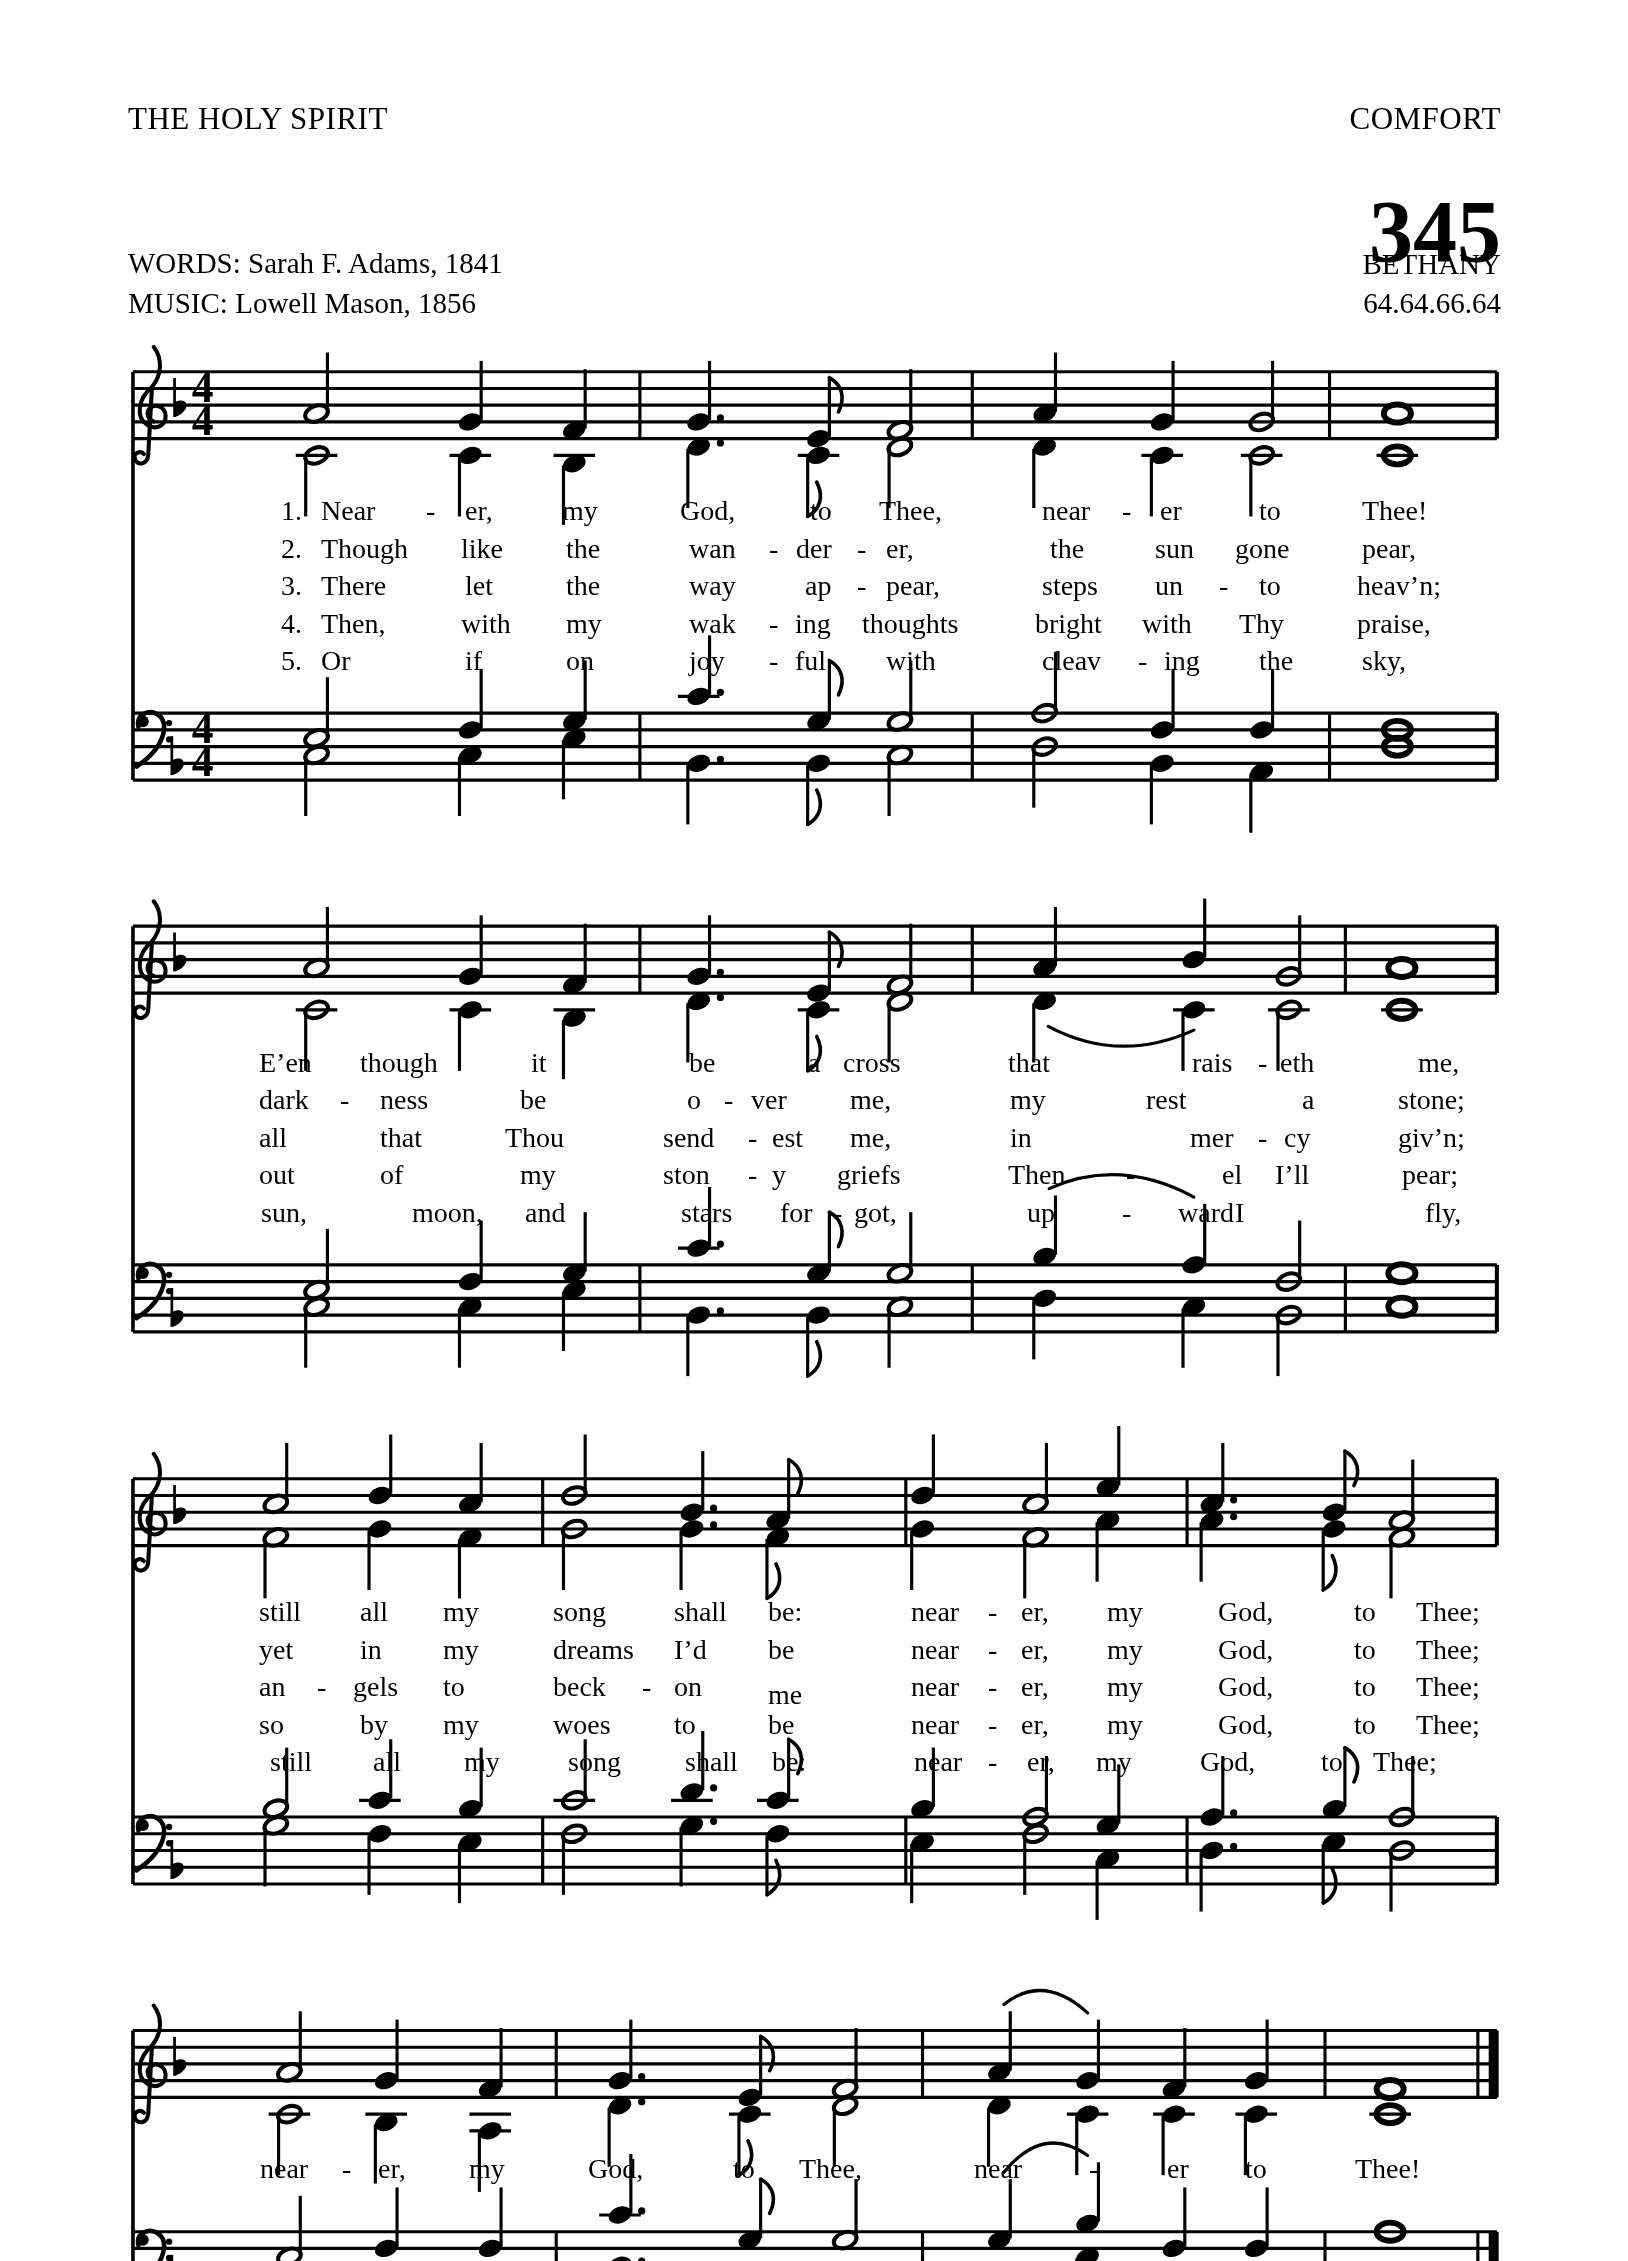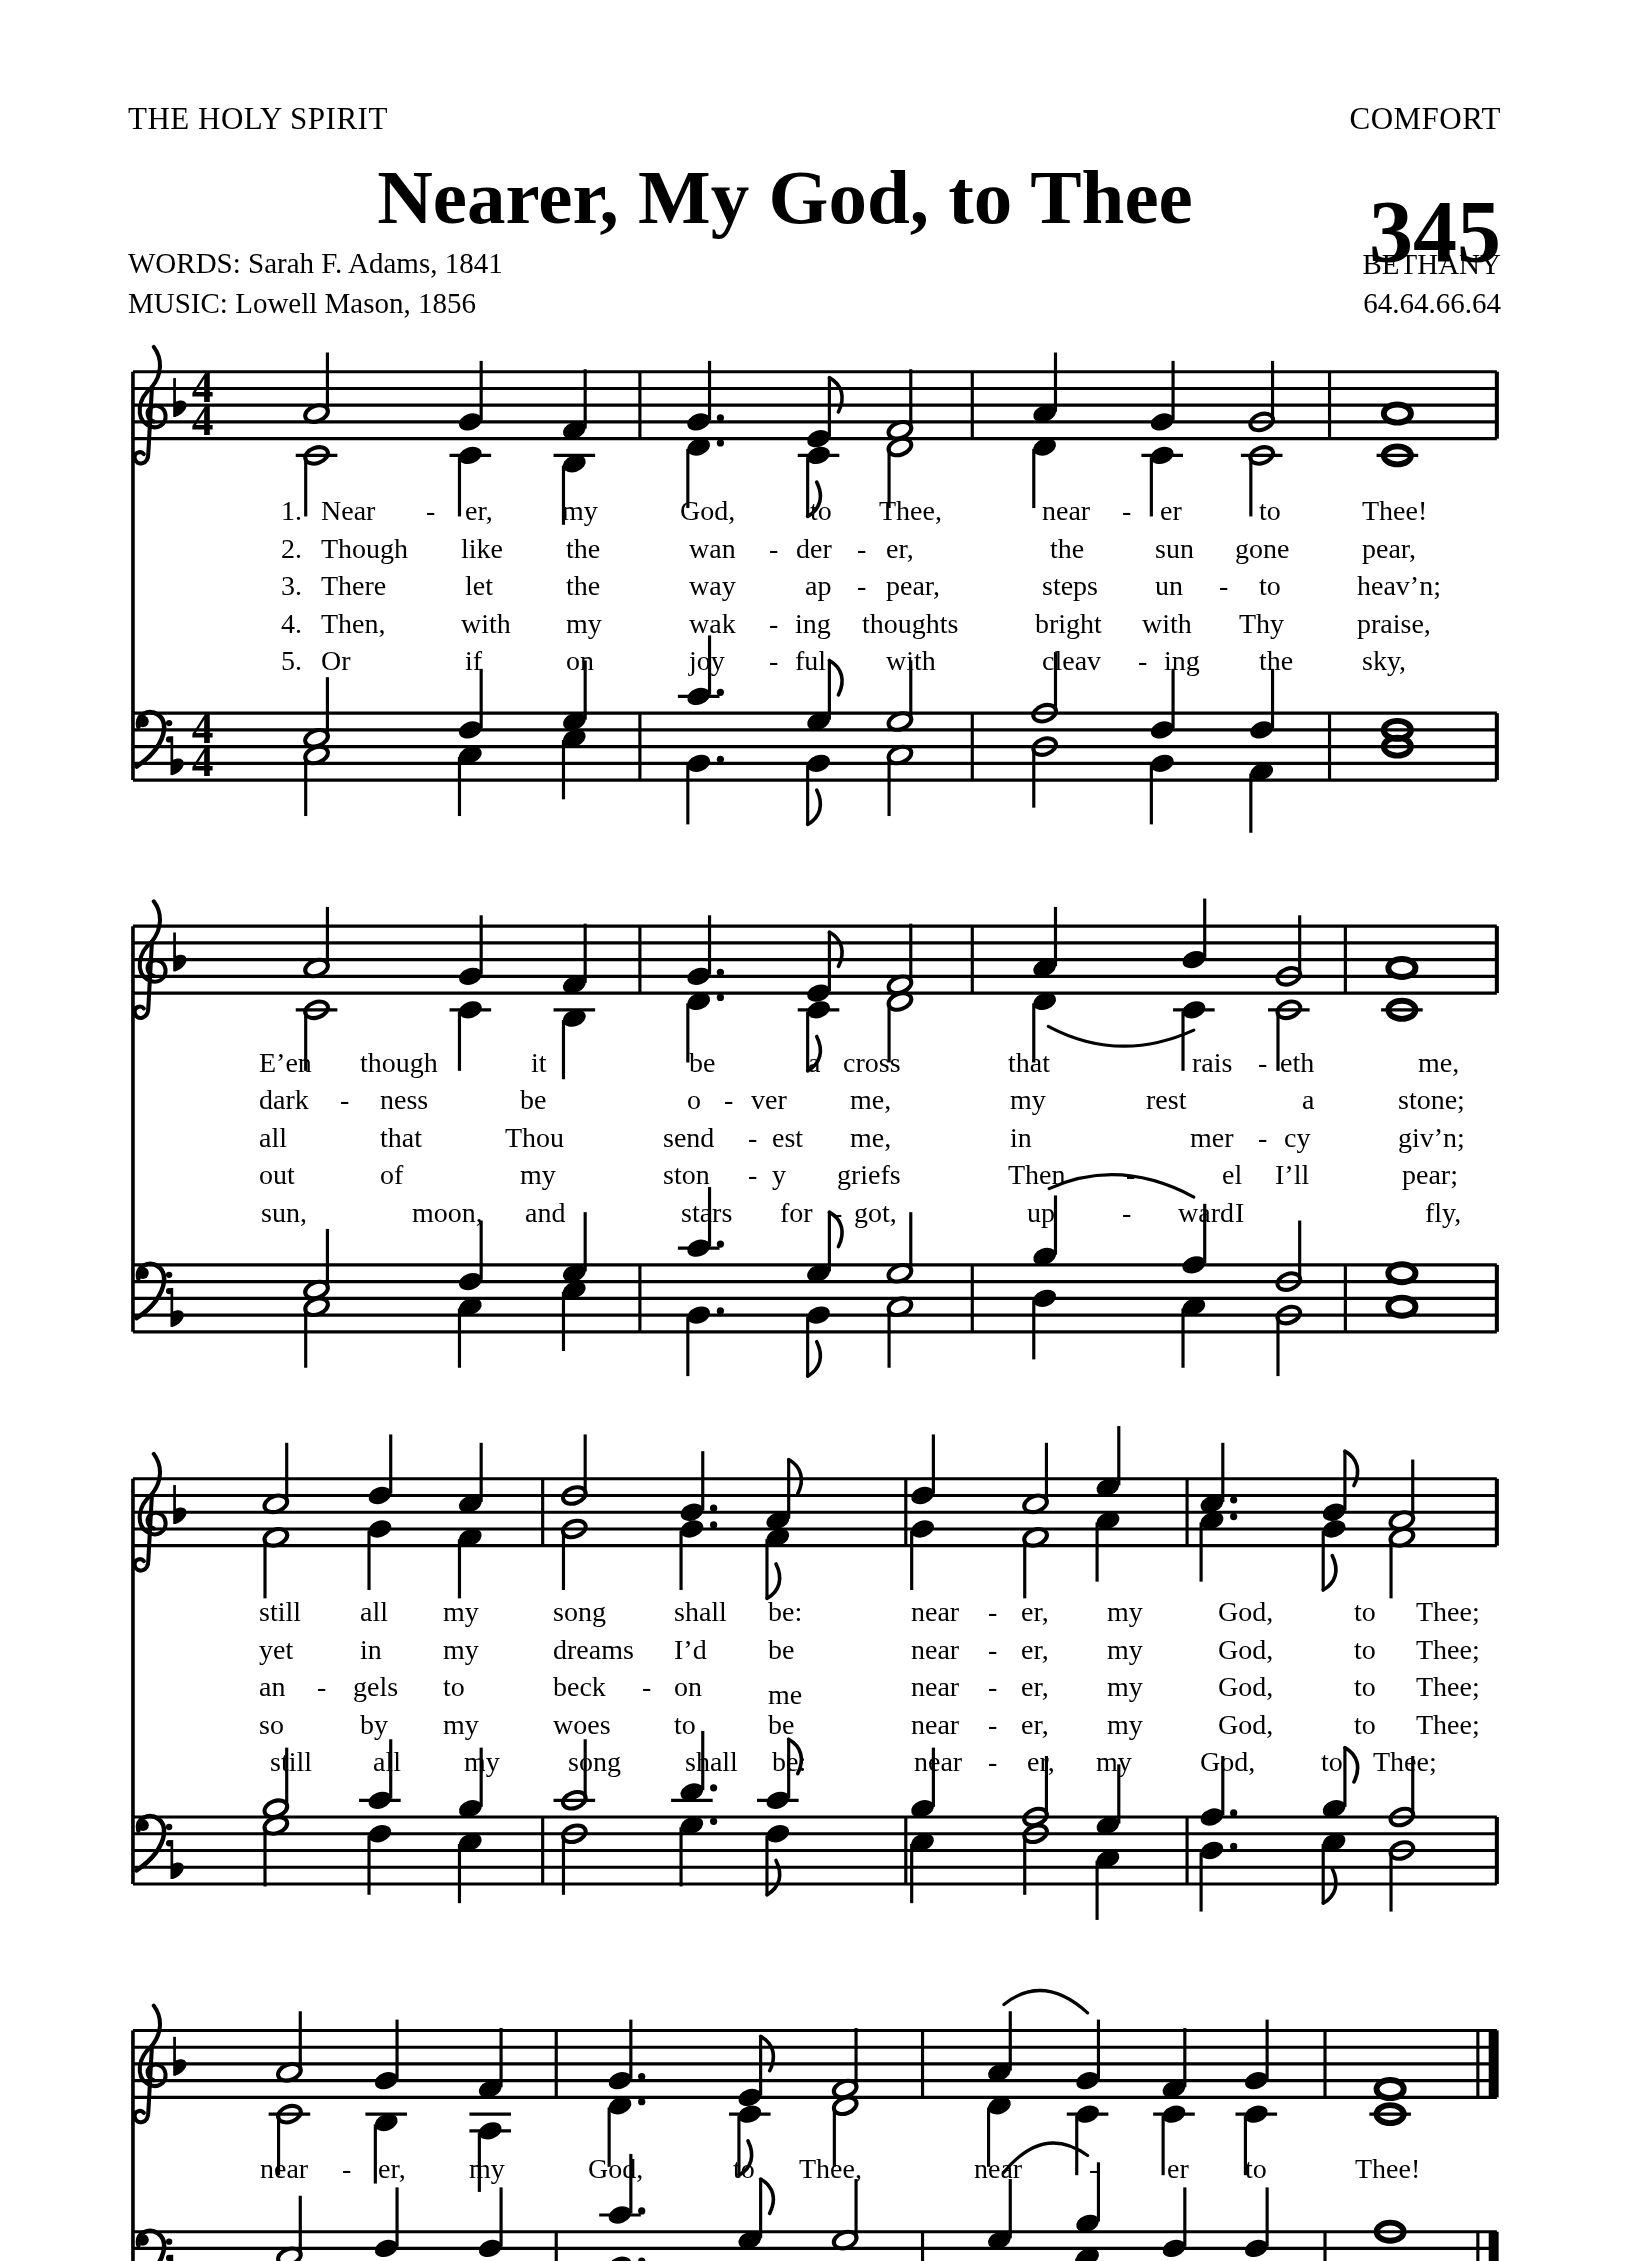--- a/index.html
+++ b/index.html
@@ -15,21 +15,20 @@
   .lyric{position:absolute;font-size:28px;line-height:1;white-space:nowrap;}
   #score{position:absolute;left:0;top:0;}
 </style>
 </head>
 <body>
 
 <div id="page">
   <div class="abs section-label" style="left:128px;top:103px;">THE HOLY SPIRIT</div>
   <div class="abs section-label" style="right:127px;top:103px;">COMFORT</div>
 
-  <div class="abs title" style="left:785px;top:159px;transform:translateX(-50%);">Nearer, My God, to Thee</div>
   <div class="abs number" style="right:127px;top:154px;margin-top:34px;">345</div>
 
   <div class="abs attr" style="left:128px;top:249px;">WORDS: Sarah F. Adams, 1841</div>
   <div class="abs attr" style="left:128px;top:289px;">MUSIC: Lowell Mason, 1856</div>
   <div class="abs attr" style="right:127px;top:250px;">BETHANY</div>
   <div class="abs attr" style="right:127px;top:289px;">64.64.66.64</div>
 
   <svg id="score" width="1628" height="2442" viewBox="0 0 3600 5400">
       <line x1="294" y1="822" x2="294" y2="1725" stroke="#000000" stroke-width="8"></line>
       <line x1="294" y1="822" x2="3310" y2="822" stroke="#000000" stroke-width="7"></line>

